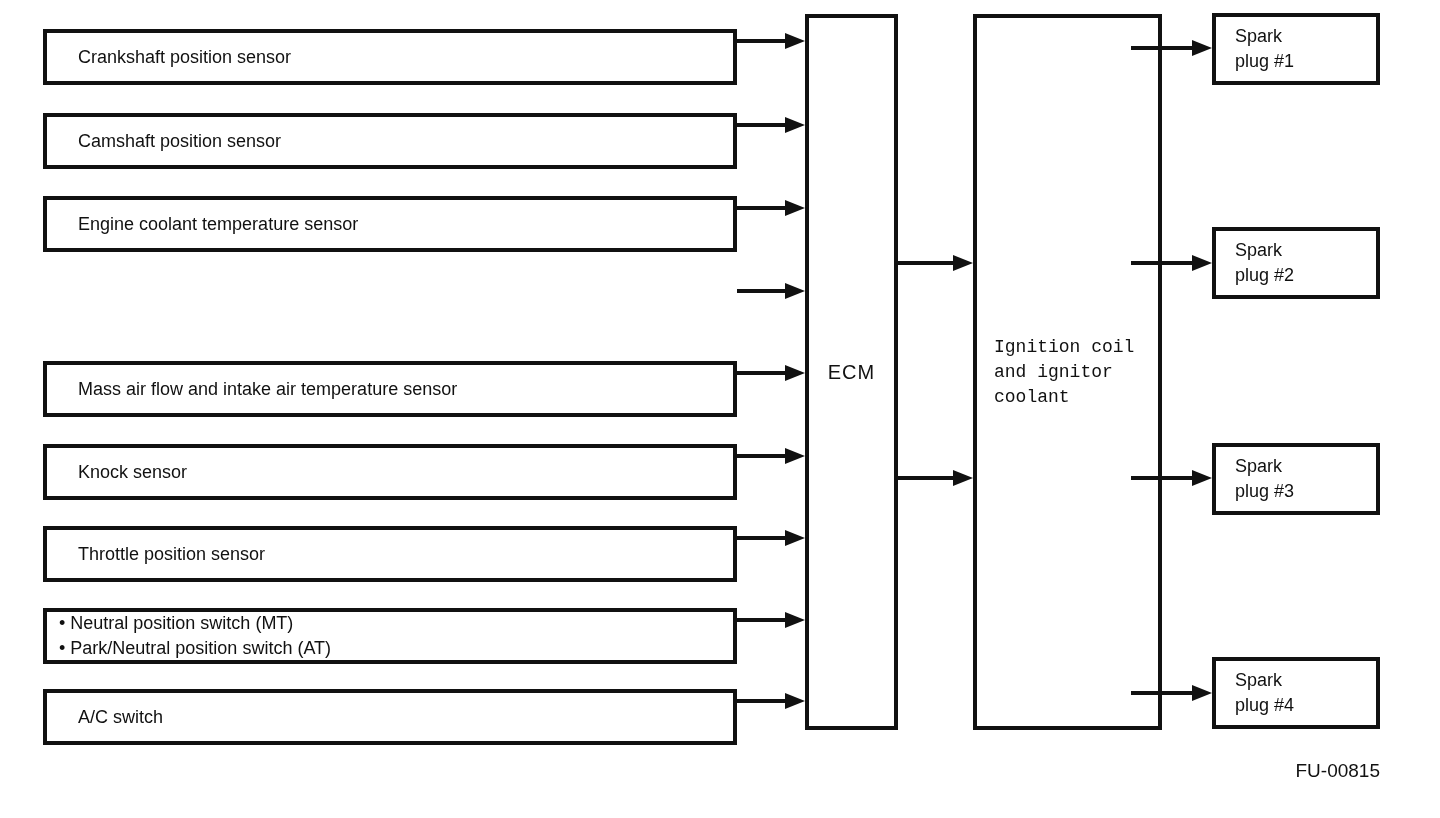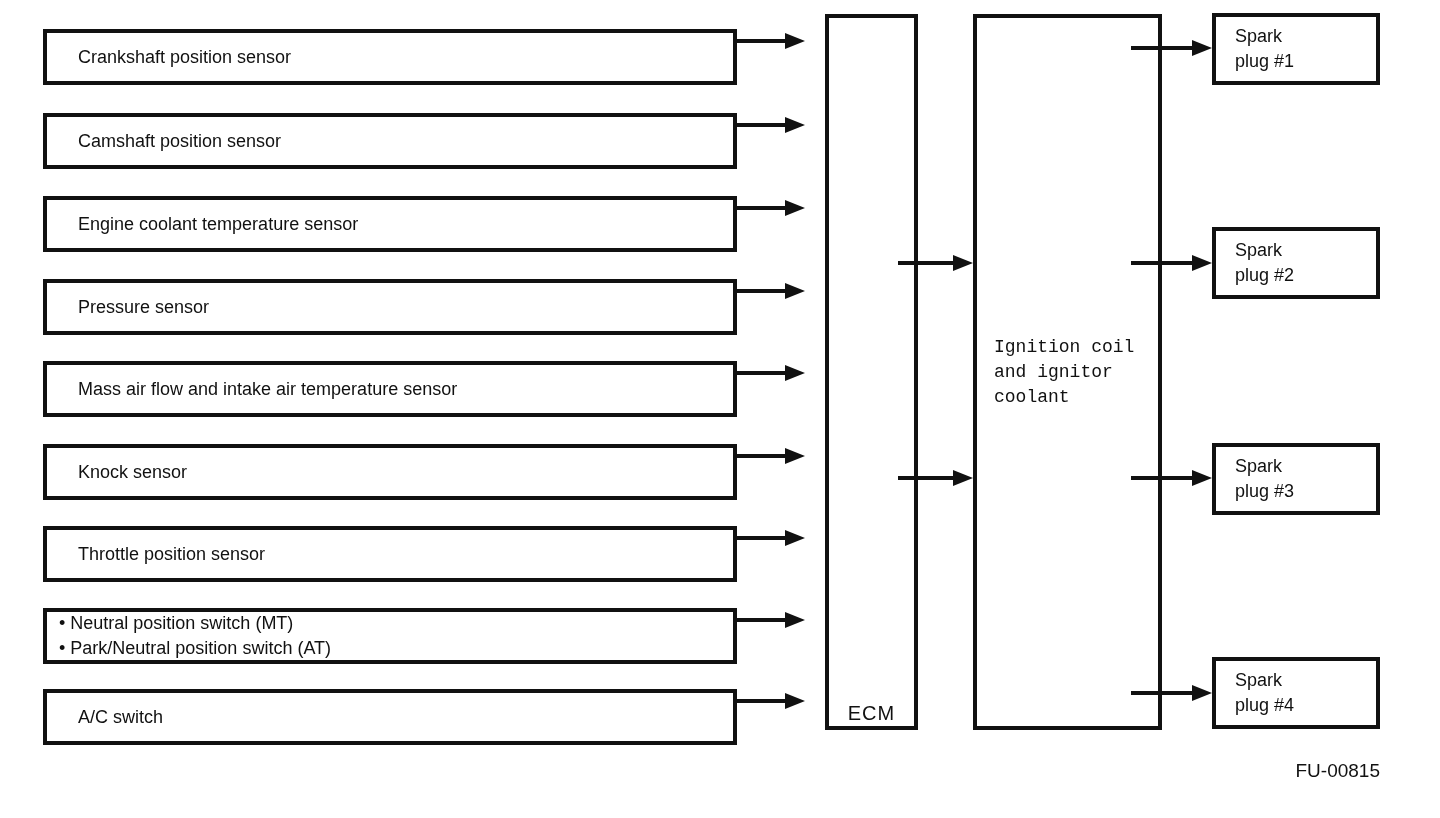--- a/index.html
+++ b/index.html
@@ -39,23 +39,22 @@
     display: block;
     font-size: 18px;
     line-height: 25px;
     white-space: nowrap;
   }
   .ecm-box {
     left: 805px;
     top: 14px;
     width: 93px;
     height: 716px;
-    justify-content: flex-end;
+    justify-content: center;
     align-items: center;
-    margin-left: 20px;
   }
   .ecm-box .line {
     font-size: 20px;
     letter-spacing: 1px;
   }
   .ignition-box {
     left: 973px;
     top: 14px;
     width: 189px;
     height: 716px;
@@ -108,23 +107,20 @@
 
   <div class="box input-box" style="top:13px">
     <span class="line">Crankshaft position sensor</span>
   </div>
   <div class="box input-box" style="top:97px">
     <span class="line">Camshaft position sensor</span>
   </div>
   <div class="box input-box" style="top:180px">
     <span class="line">Engine coolant temperature sensor</span>
   </div>
-  <div class="box input-box" style="top:263px">
-    <span class="line">Pressure sensor</span>
-  </div>
   <div class="box input-box" style="top:345px">
     <span class="line">Mass air flow and intake air temperature sensor</span>
   </div>
   <div class="box input-box" style="top:428px">
     <span class="line">Knock sensor</span>
   </div>
   <div class="box input-box" style="top:510px">
     <span class="line">Throttle position sensor</span>
   </div>
   <div class="box input-box bullets" style="top:592px">

